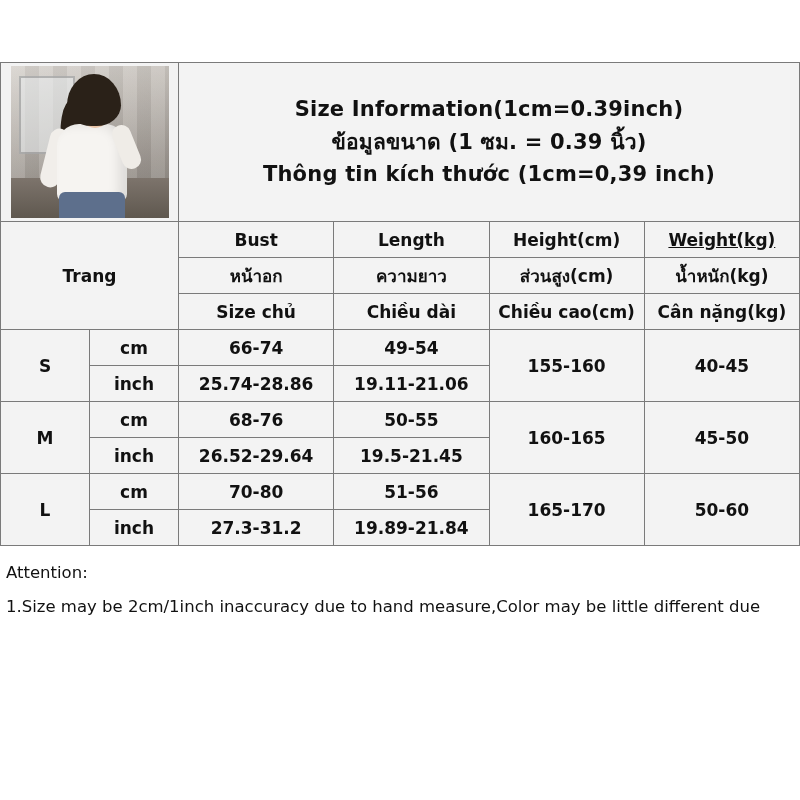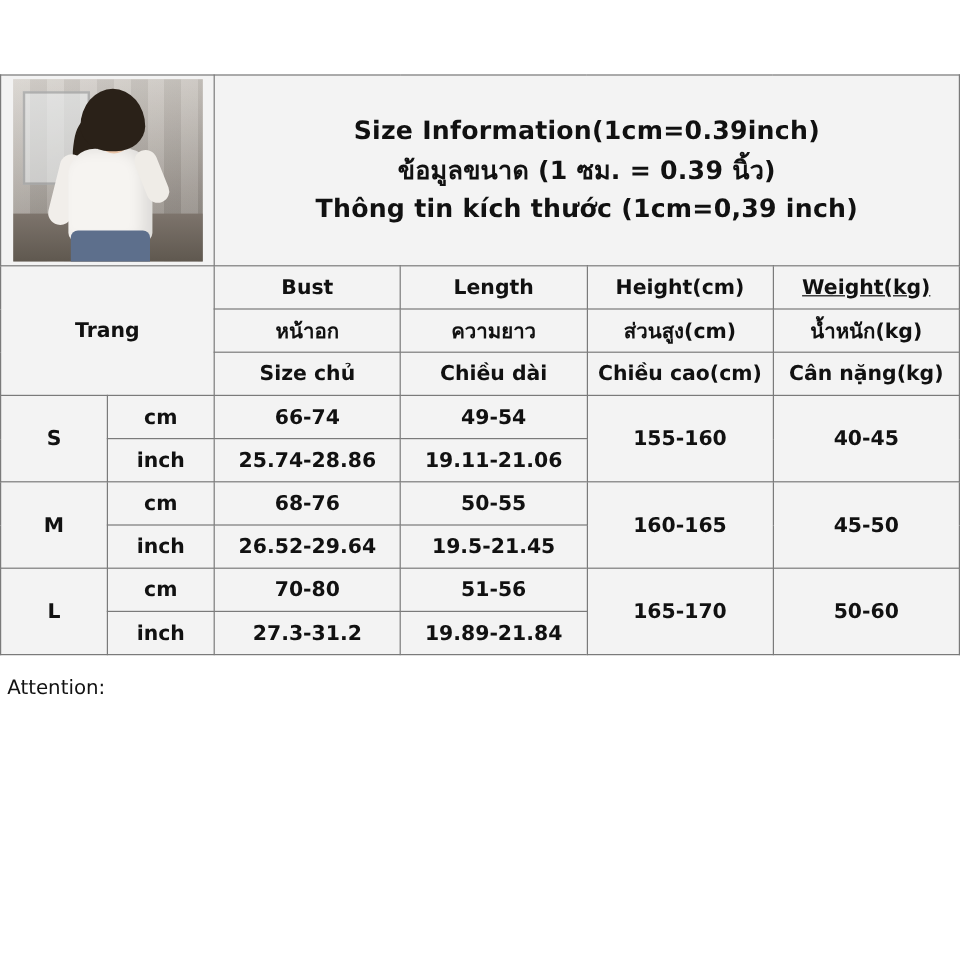--- a/index.html
+++ b/index.html
@@ -265,15 +265,16 @@
           <td class="unit-cell">inch</td>
           <td>27.3-31.2</td>
           <td>19.89-21.84</td>
         </tr>
       </tbody>
     </table>
   </div>
 
   <div class="attention">
     <div class="title">Attention:</div>
+    <div class="note">1.Size may be 2cm/1inch inaccuracy due to hand measure,Color may be little different due</div>
   </div>
 
 </div>
 
 </body></html>

